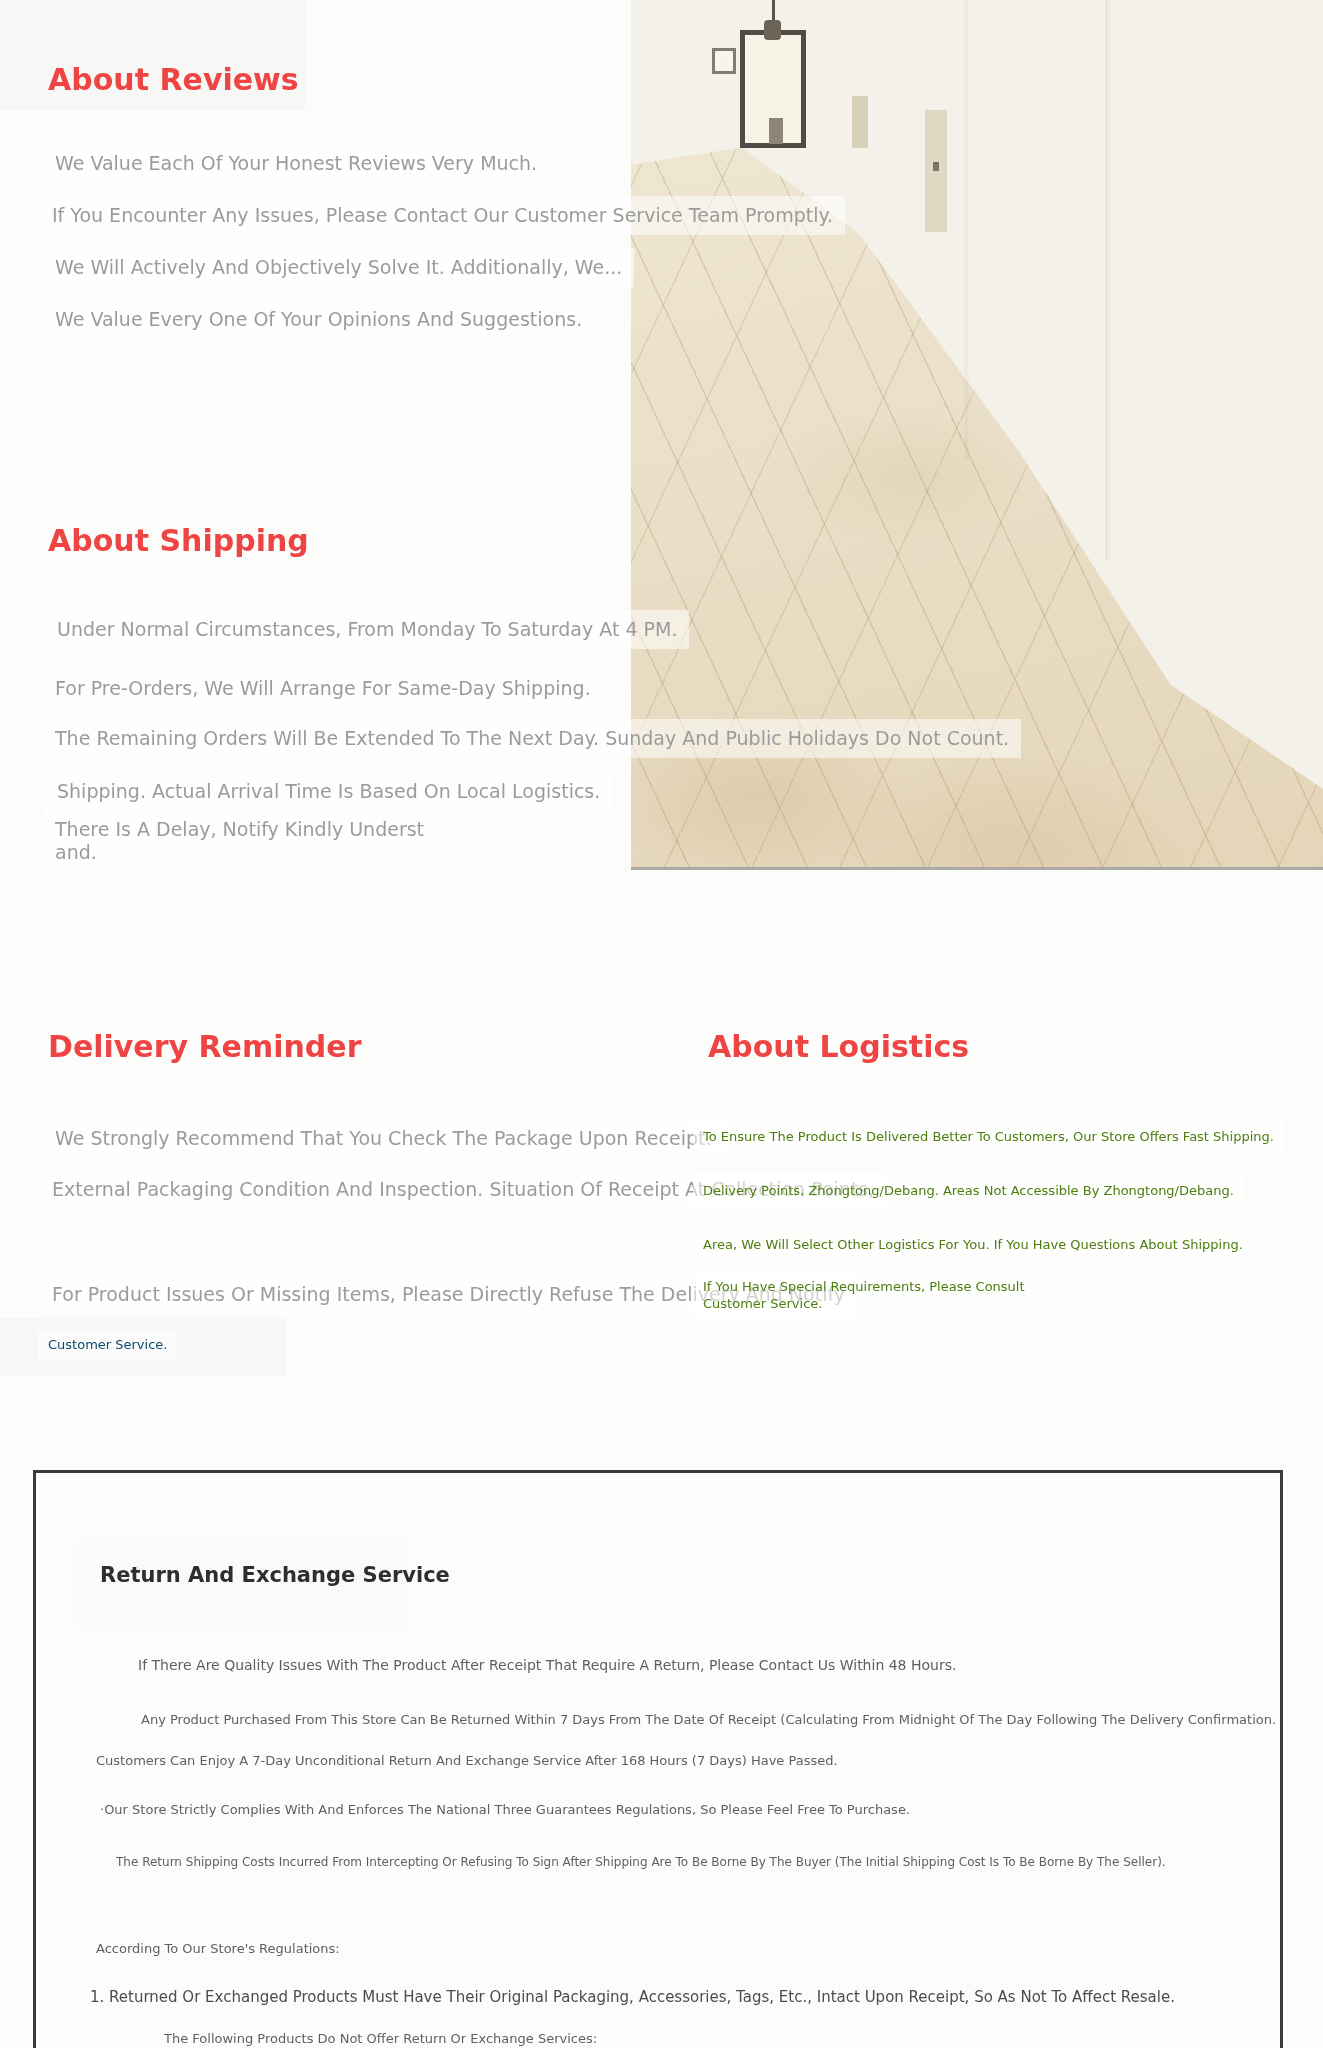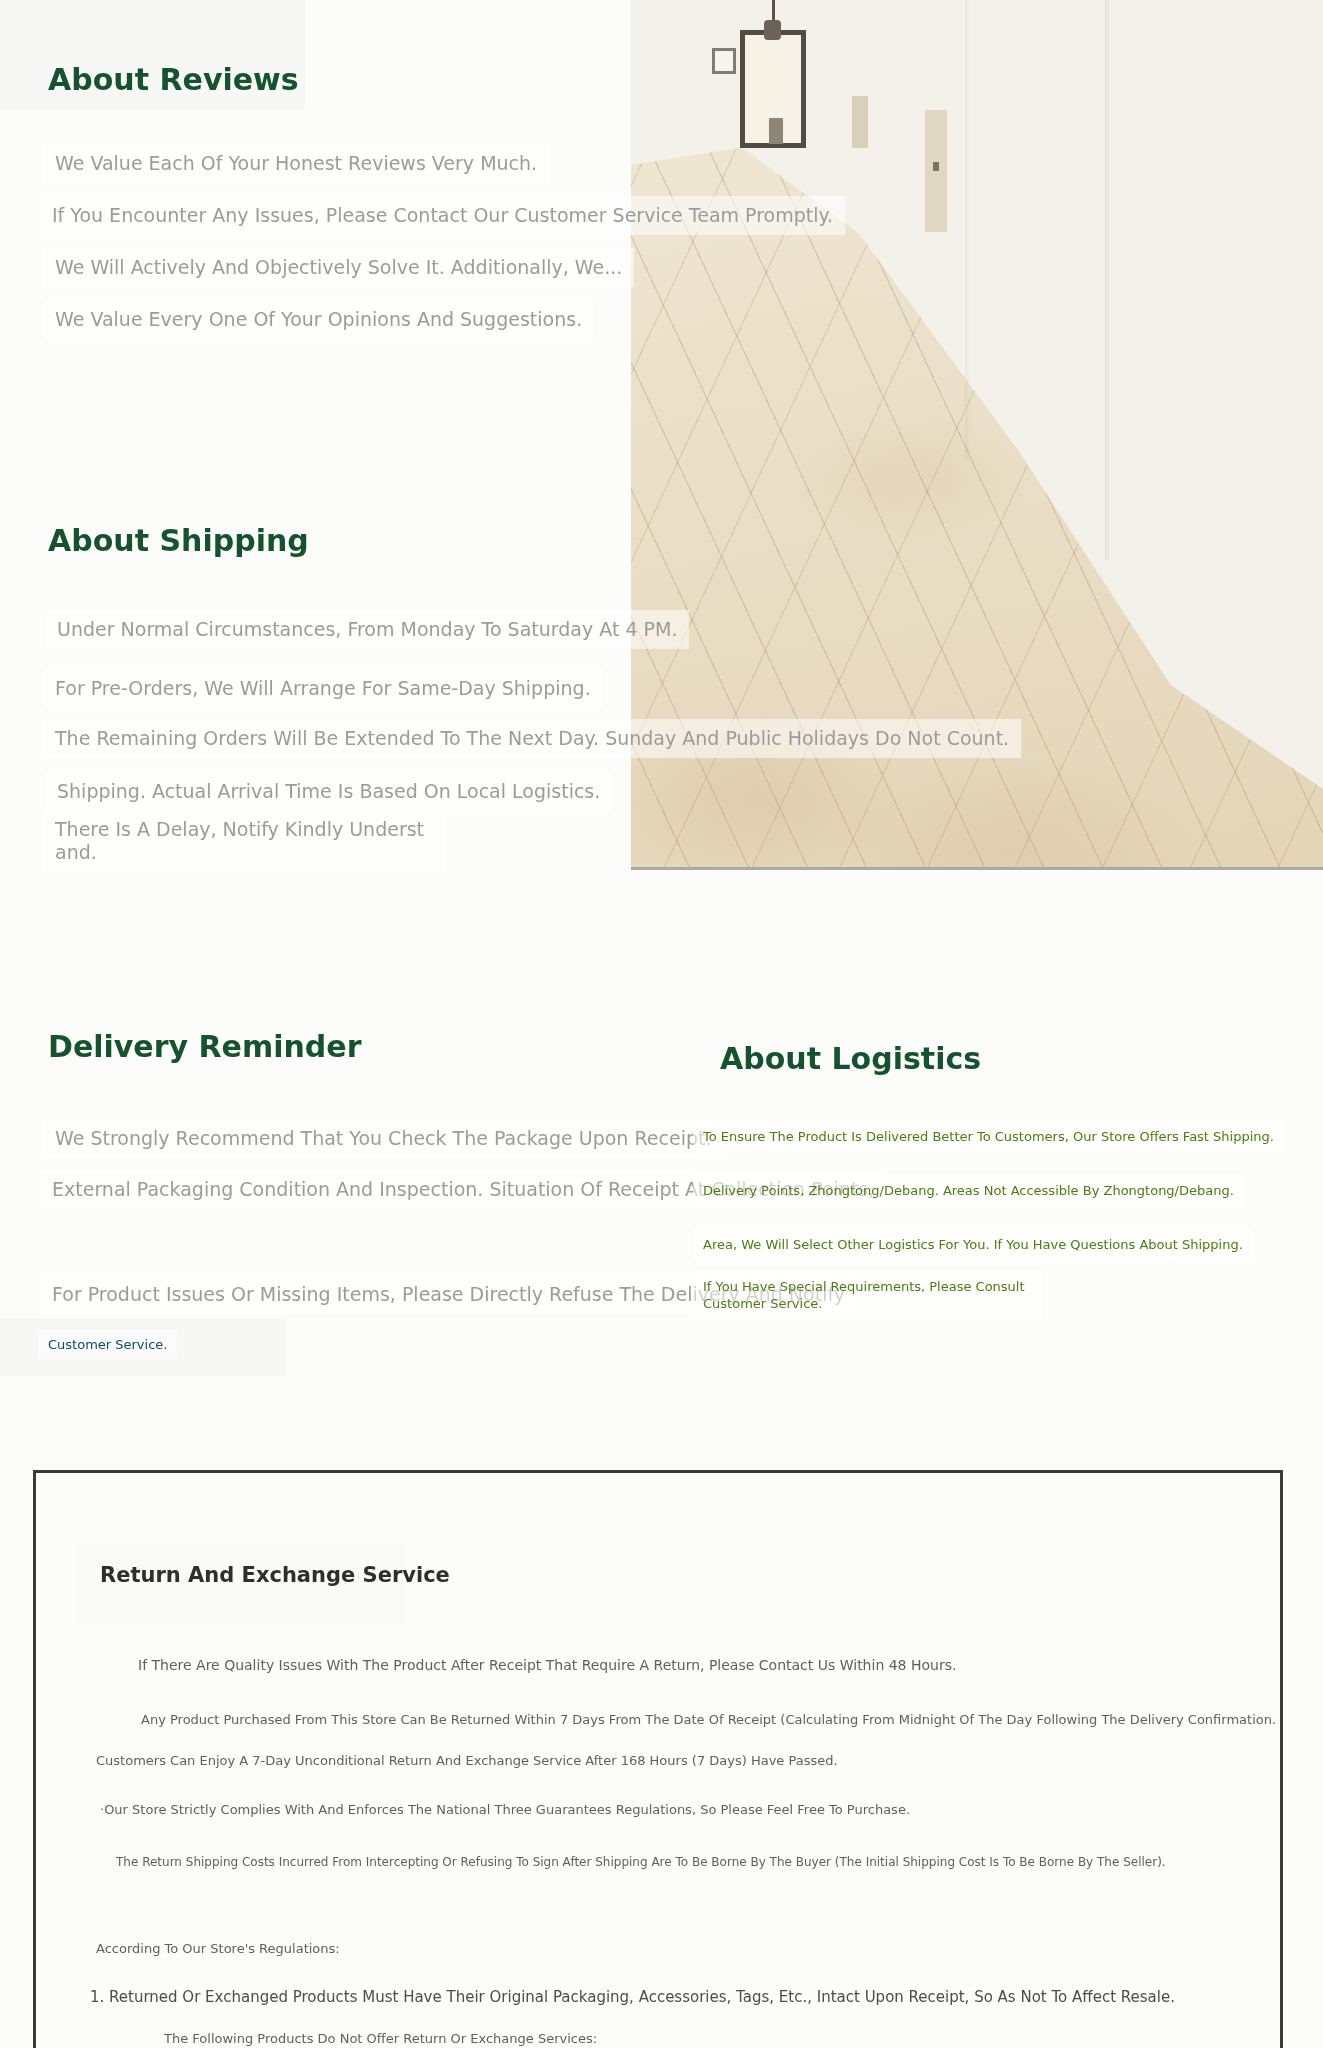--- a/index.html
+++ b/index.html
@@ -42,21 +42,21 @@
   .hero .sign-a { position:absolute; left:221px; top:96px;  width:16px; height:52px;  background:#d9d0ba; }
   .hero .sign-b { position:absolute; left:294px; top:110px; width:22px; height:122px; background:#e0d8c3; }
   .hero .sign-b-dot { position:absolute; left:302px; top:162px; width:6px; height:9px; background:#7a7468; }
   .hero .corner-1 { position:absolute; left:474px; top:0; width:7px; height:560px;
                 background:linear-gradient(90deg,rgba(0,0,0,0.06),transparent); }
   .hero .corner-2 { position:absolute; left:334px; top:0; width:5px; height:460px;
                 background:linear-gradient(90deg,rgba(0,0,0,0.045),transparent); }
 
   
   .h2 { position:absolute; z-index:3; font-weight:bold; font-size:30px; line-height:34px;
-        color:#14532d; white-space:nowrap; }
+        color:#ef4444; white-space:nowrap; }
   .band { position:absolute; z-index:3; background:rgba(255,255,255,0.55); color:#9b9b9b;
           font-size:19px; line-height:23px; padding:8px 12px; white-space:nowrap; }
   .band-sm { font-size:13px; line-height:17px; padding:6px 10px; color:#0c4a6e; }
   .wrap { white-space:normal; word-break:break-all; }
 
   .h-reviews   { left:48px;  top:63px;  }
   .rv0 { left:43px; top:144px; }
   .rv1 { left:40px; top:196px; }
   .rv2 { left:43px; top:248px; }
   .rv3 { left:43px; top:300px; }
@@ -136,21 +136,21 @@
   <div class="band sp2">The Remaining Orders Will Be Extended To The Next Day. Sunday And Public Holidays Do Not Count.</div>
   <div class="band sp3">Shipping. Actual Arrival Time Is Based On Local Logistics.</div>
   <div class="band sp4 wrap">There Is A Delay, Notify Kindly Understand.</div>
 
   <h2 class="h2 h-delivery" style="position:absolute;margin:0;">Delivery Reminder</h2>
   <div class="band dl0">We Strongly Recommend That You Check The Package Upon Receipt.</div>
   <div class="band dl1">External Packaging Condition And Inspection. Situation Of Receipt At Collection Points,</div>
   <div class="band dl3">For Product Issues Or Missing Items, Please Directly Refuse The Delivery And Notify</div>
   <div class="band band-sm dlf">Customer Service.</div>
 
-  <h2 class="h2 h-logistics" style="position:absolute;margin:12px;">About Logistics</h2>
+  <h2 class="h2 h-logistics" style="position:absolute;margin:0;">About Logistics</h2>
   <div class="band lg lg0">To Ensure The Product Is Delivered Better To Customers, Our Store Offers Fast Shipping.</div>
   <div class="band lg lg1">Delivery Points, Zhongtong/Debang. Areas Not Accessible By Zhongtong/Debang.</div>
   <div class="band lg lg2">Area, We Will Select Other Logistics For You. If You Have Questions About Shipping.</div>
   <div class="band lg lg3 wrap">If You Have Special Requirements, Please Consult Customer Service.</div>
 
   <div class="retbox"></div>
   <div class="bxh">Return And Exchange Service</div>
   <div class="bxline bx0">If There Are Quality Issues With The Product After Receipt That Require A Return, Please Contact Us Within 48 Hours.</div>
   <div class="bxline bx1">Any Product Purchased From This Store Can Be Returned Within 7 Days From The Date Of Receipt (Calculating From Midnight Of The Day Following The Delivery Confirmation.</div>
   <div class="bxline bx2">Customers Can Enjoy A 7-Day Unconditional Return And Exchange Service After 168 Hours (7 Days) Have Passed.</div>

